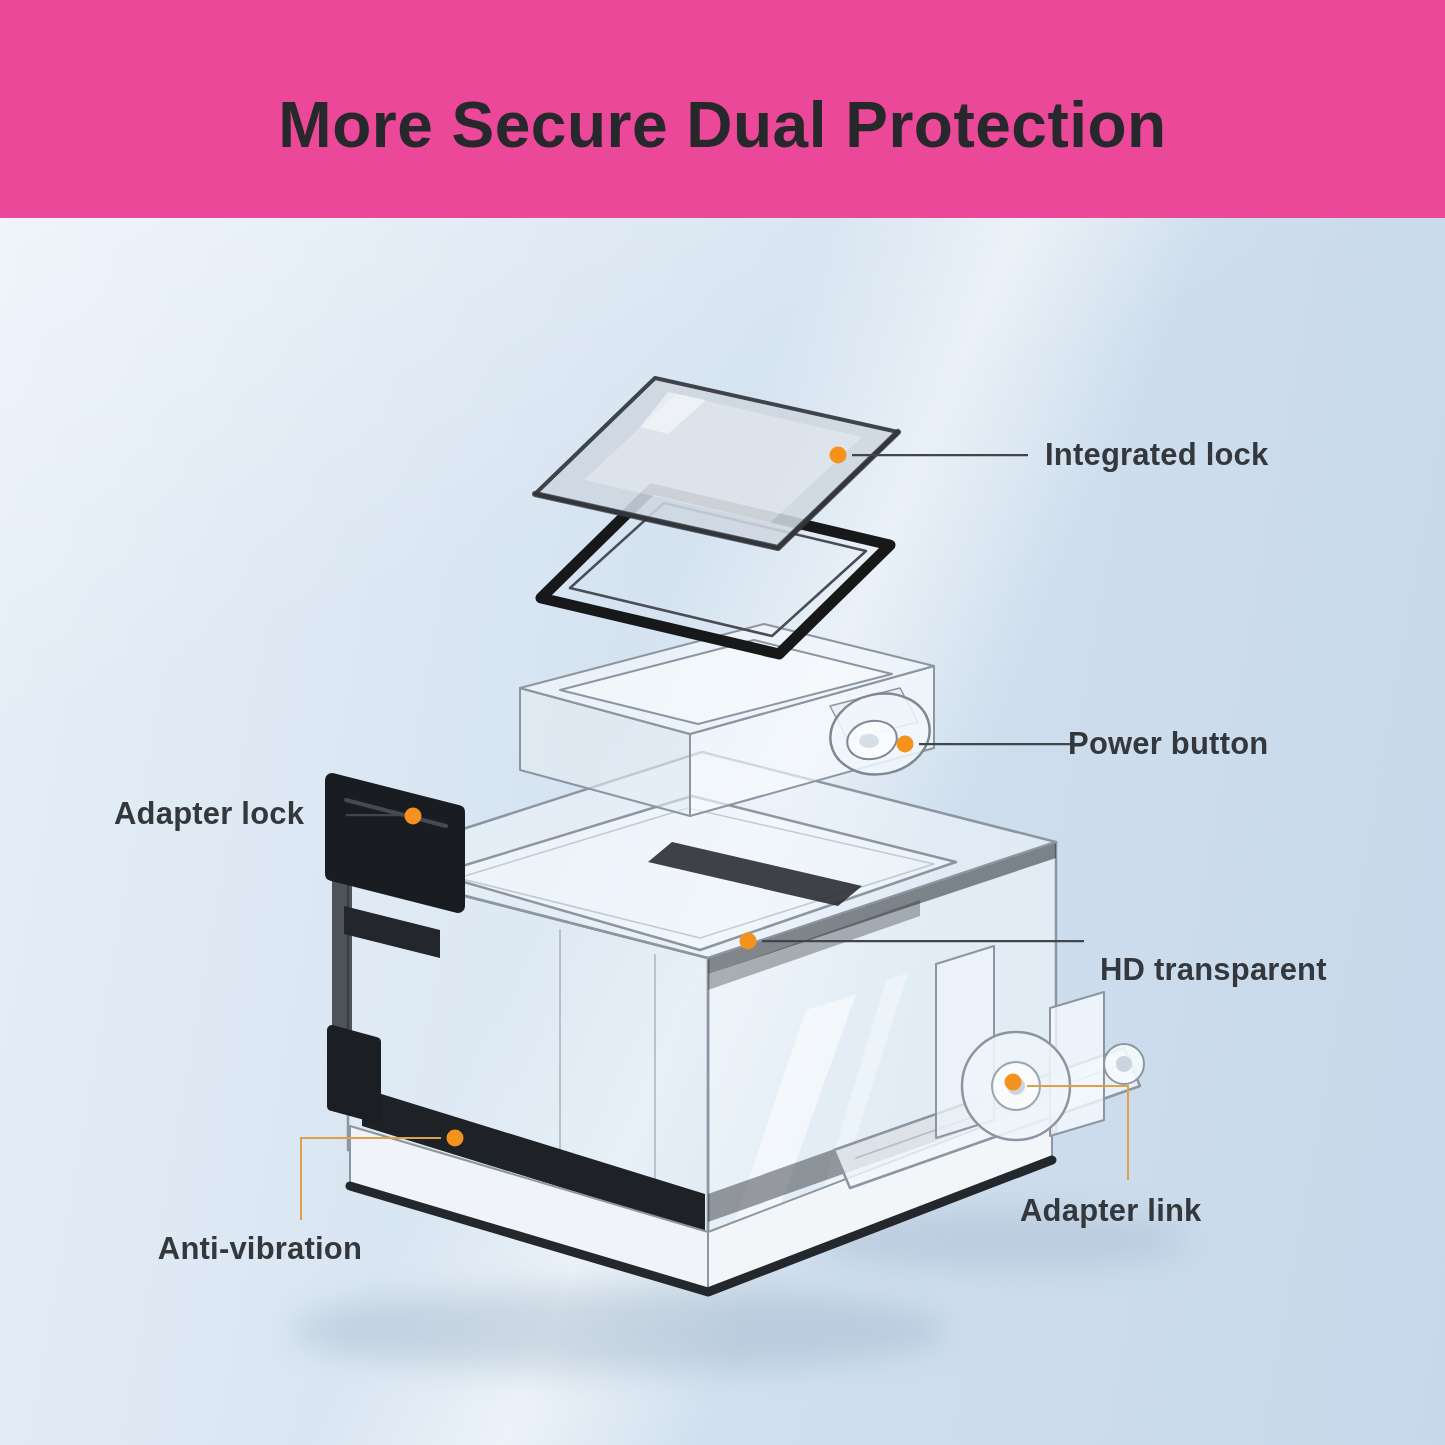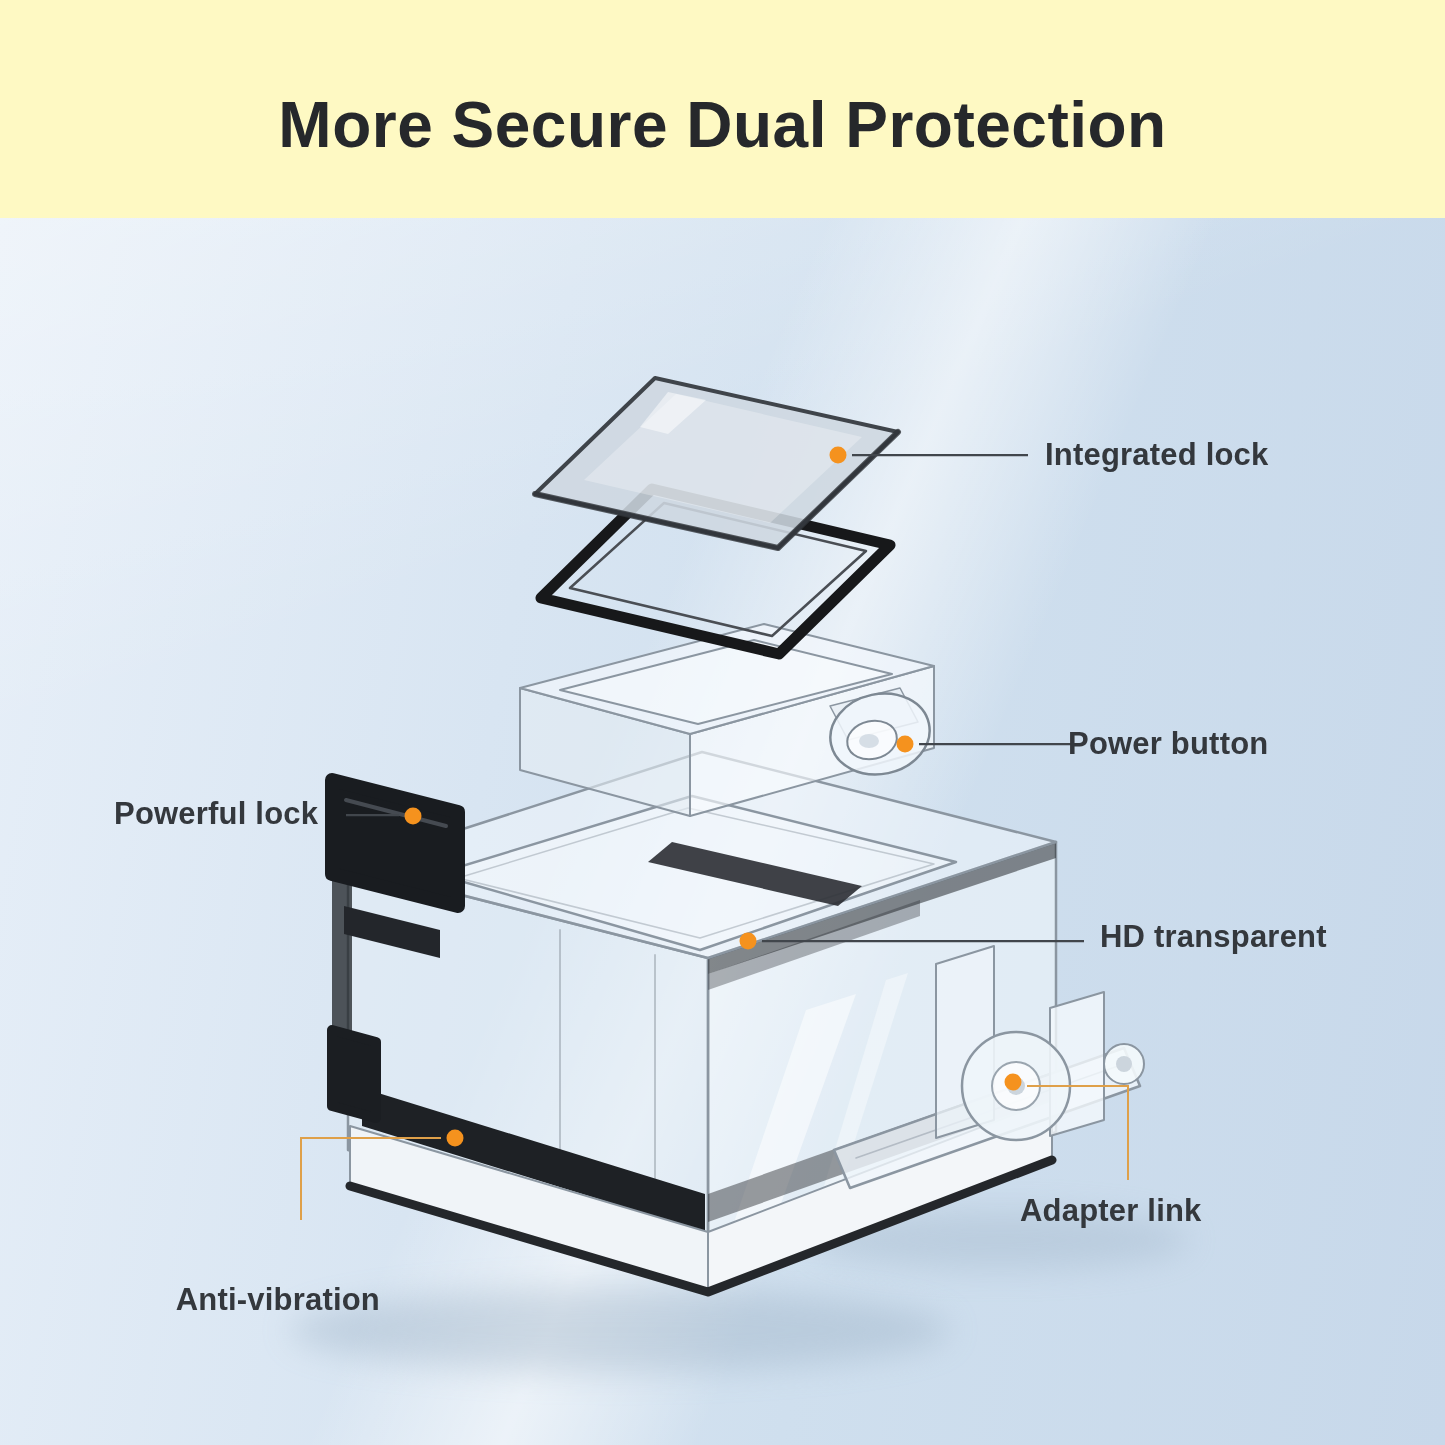--- a/index.html
+++ b/index.html
@@ -1,21 +1,21 @@
 <!DOCTYPE html>
 <html style="--accent: #F5921E; --title-text: #26282B; --label-text: #34383D; --leader-dark: #41464C; --leader-warm: #DFA049; --bg-top: #E7EFF8; --bg-bottom: #C7D8EA; --case-outline: #8B96A1; --gasket-black: #17181A; --lock-black: #191C20;"><head>
 <meta charset="utf-8">
 <style>
   html,body{margin:0;padding:0;background:#ffffff;}
   .stage{
     position:relative;
     width:1445px;height:1445px;
     margin:0 auto;
     overflow:hidden;
-    background:#fef9c3;
+    background:#ec4899;
     font-family:"Liberation Sans", sans-serif;
   }
   .bg-panel{
     position:absolute;
     left:0;top:218px;width:1445px;height:1227px;
     background:
       linear-gradient(113deg, rgba(255,255,255,0) 42%, rgba(255,255,255,0.55) 52%, rgba(255,255,255,0) 62%),
       linear-gradient(160deg, rgba(255,255,255,0.35) 0%, rgba(255,255,255,0) 30%),
       linear-gradient(100deg, var(--bg-top,#E7EFF8) 0%, #D8E5F2 35%, #CFDFEE 60%, var(--bg-bottom,#C7D8EA) 100%);
   }
@@ -157,25 +157,25 @@
       <circle class="dot" cx="748" cy="941" r="8.5"></circle>
       <circle class="dot" cx="1013" cy="1082" r="8.5"></circle>
       <circle class="dot" cx="455" cy="1138" r="8.5"></circle>
     </g>
   </svg>
 
   <div class="callout-label" style="left:1045px; top:434px;">Integrated lock</div>
 
   <div class="callout-label" style="left:1068px; top:723px;">Power button</div>
 
-  <div class="callout-label" style="left:114px; top:793px;">Powerful lock</div>
+  <div class="callout-label" style="left:114px; top:793px;">Adapter lock</div>
 
-  <div class="callout-label wrap" style="left:1100px; top:916px; width:300px;">
+  <div class="callout-label wrap" style="left:1100px; top:949px; width:300px;">
     <div>HD transparent</div>
   </div>
 
   <div class="callout-label" style="left:1020px; top:1190px;">Adapter link</div>
 
-  <div class="callout-label center" style="left:140px; top:1279px; width:240px;text-align:right;">
+  <div class="callout-label center" style="left:140px; top:1228px; width:240px;">
     <div>Anti-vibration</div>
   </div>
 
 </div>
 
 </body></html>

